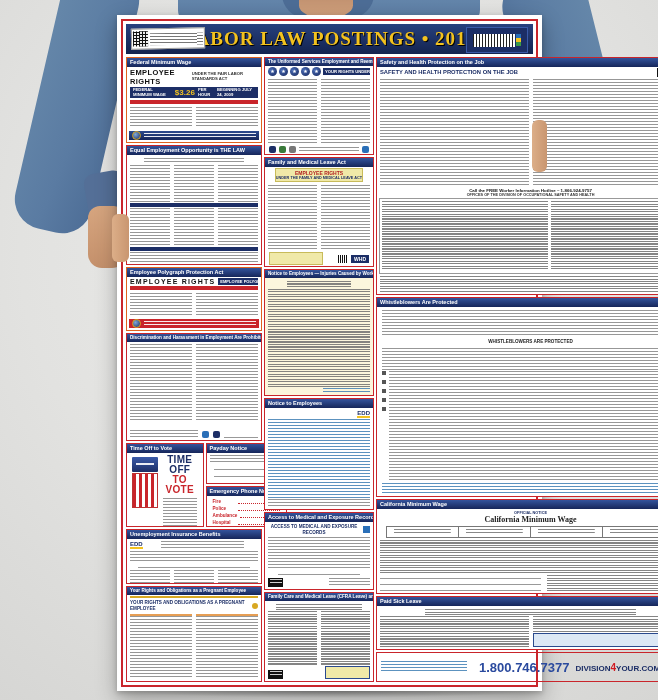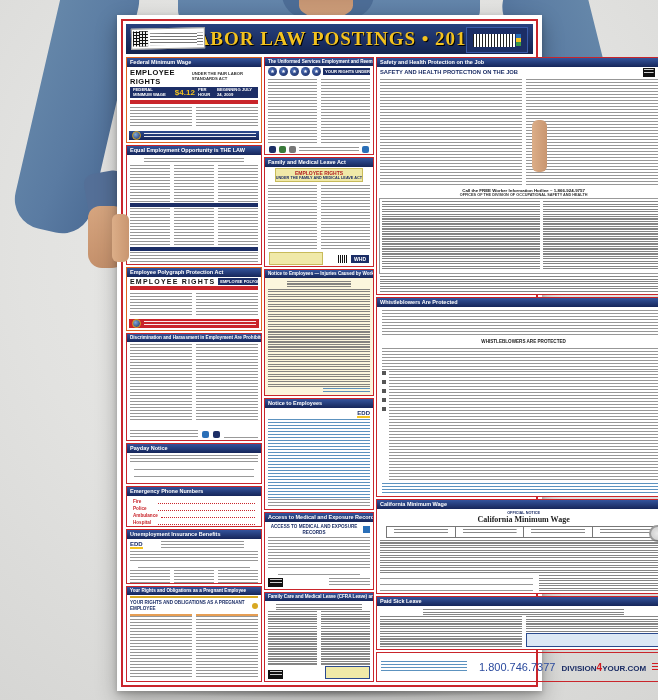--- a/index.html
+++ b/index.html
@@ -107,21 +107,21 @@
   .safety-title{display:flex;align-items:center;gap:3px;padding:1px 3px 0;flex:none;}
   .safety-t{font-weight:bold;font-size:5.8px;color:#1c2e66;flex:1;}
   .hotline{font-size:4.4px;font-weight:bold;color:#111;text-align:center;margin-top:1px;flex:none;}
   .offices{font-size:3.8px;font-weight:bold;color:#333;text-align:center;flex:none;}
   .table-wrap{display:flex;gap:3px;margin:1px 2px;flex:none;}
   
   .wl{display:flex;gap:3px;margin:1px 0;}
   .wl .n{width:4px;height:4px;background:#555;flex:none;margin-top:0;}
   
   .foot-sec{border:1px solid #c9252b;display:flex;align-items:center;gap:6px;padding:2px 4px;box-sizing:border-box;}
-  .foot-phone{font-size:11px;font-weight:normal;color:#2a4a9e;white-space:nowrap;}
+  .foot-phone{font-size:13px;font-weight:bold;color:#2a4a9e;white-space:nowrap;}
   .site{font-size:8px;font-weight:bold;color:#1c2e66;white-space:nowrap;}
   .site .four{color:#d11a21;font-size:10px;}
 </style>
 </head>
 <body>
 
 <div class="floor-shadow"></div>
 <div class="person sleeve-left"></div>
 <div class="person cuff-left"></div>
 <div class="person hand-left"></div>
@@ -155,21 +155,21 @@
    <div class="pcol" style="width:136px">
 
     <div class="sec" style="height:86px;border-color:#e0621f">
       <div class="sec-h">Federal Minimum Wage</div>
       <div class="fmw-title">
         <span class="fmw-er">EMPLOYEE RIGHTS</span>
         <span class="fmw-sub">UNDER THE FAIR LABOR STANDARDS ACT</span>
       </div>
       <div class="fmw-bar">
         <span>FEDERAL MINIMUM WAGE</span>
-        <span class="gold">$4.12</span>
+        <span class="gold">$3.26</span>
         <span>PER HOUR</span>
         <span class="right">BEGINNING JULY 24, 2009</span>
       </div>
       <div class="redstrip"></div>
       <div class="body cols">
               <div class="c gk"></div>
               <div class="c gk"></div>
             </div>
       <div class="navyfoot">
               <span class="whd-circle"></span>
@@ -224,20 +224,34 @@
         <div style="display:flex;align-items:flex-end;gap:4px;height:16px">
           <span class="gk" style="flex:1;height:8px"></span>
           <span class="logo-sq" style="background:#2a6fb8"></span>
           <span class="logo-sq" style="background:#1c2e66"></span>
           <span class="ul" style="width:34px"></span>
         </div>
       </div>
     </div>
 
     <div style="height:84px;display:flex;gap:2px;flex:none">
+      <div class="sec" style="width:57%">
+        <div class="sec-h">Time Off to Vote</div>
+        <div class="body vote-wrap">
+          <div class="ballot">
+            <div class="lid"></div>
+            <div class="boxbody"></div>
+          </div>
+          <div style="flex:1;text-align:center">
+            <div class="vote-big1">TIME OFF</div>
+            <div class="vote-big2">TO VOTE</div>
+            <div class="gk" style="height:38px;margin:2px 3px 0"></div>
+          </div>
+        </div>
+      </div>
       <div style="flex:1;display:flex;flex-direction:column;gap:2px">
         <div class="sec" style="flex:1">
           <div class="sec-h">Payday Notice</div>
           <div class="body">
             <div class="gk" style="height:8px"></div>
             <div class="ul" style="height:6px;margin:0 4px"></div>
             <div class="ul" style="height:6px;margin:0 4px"></div>
             <div class="ul" style="height:6px;margin:0 10px"></div>
           </div>
         </div>

